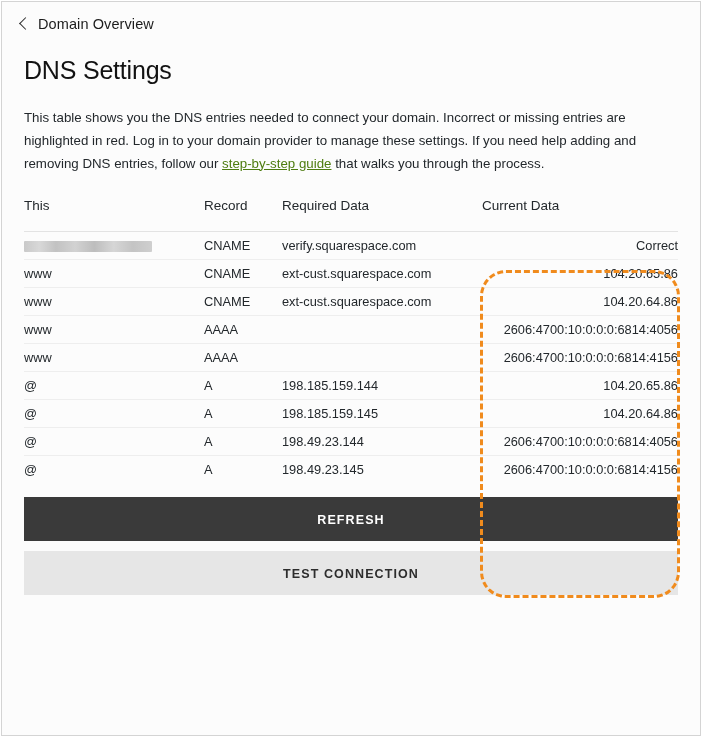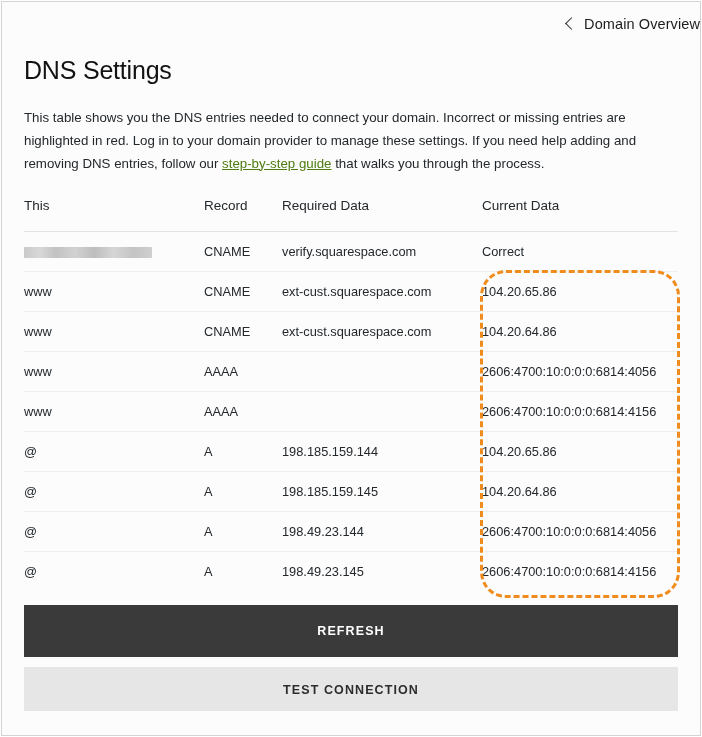--- a/index.html
+++ b/index.html
@@ -29,21 +29,20 @@
     box-sizing: border-box;
     border: 1px solid #d4d4d4;
     background: #fcfcfc;
   }
   .back-bar {
     display: flex;
     align-items: center;
     padding: 14px 0 0 16px;
     height: 30px;
     box-sizing: border-box;
-    justify-content: flex-end;
   }
   .back-chevron {
     display: inline-block;
     width: 12px;
     height: 12px;
     margin-right: 8px;
     position: relative;
   }
   .back-chevron::before {
     content: "";
@@ -90,33 +89,33 @@
   }
   table.dns thead th {
     text-align: left;
     font-weight: normal;
     color: #23282c;
     font-size: 13.5px;
     padding: 0 0 18px 0;
     border-bottom: 1px solid #e3e3e3;
   }
   table.dns tbody td {
-    padding: 12px 0;
+    padding: 6px 0;
     border-bottom: 1px solid #eeeeee;
     color: #23282c;
     vertical-align: middle;
     font-size: 12.8px;
   }
   table.dns tbody tr:last-child td {
     border-bottom: none;
   }
   .col-host { width: 180px; padding-left: 2px; }
   .col-record { width: 78px; }
   .col-required { width: 200px; }
-  .col-current { width: auto; }
+  .col-current { width: auto; text-align: right; }
   .rec-ok { color: #1fbf91; }
   .rec-bad { color: #e8594a; }
   .val-ok { color: #1fbf91; }
   .val-bad { color: #e8594a; }
   .redacted {
     display: inline-block;
     width: 128px;
     height: 11px;
     border-radius: 1px;
     background: linear-gradient(to right,
@@ -146,21 +145,21 @@
     font-weight: bold;
     letter-spacing: 1.1px;
     border: none;
     cursor: pointer;
     font-family: "Liberation Sans", sans-serif;
   }
   .btn-refresh {
     margin-top: 14px;
     background: #3a3a3a;
     color: #ffffff;
-    height: 52px;
+    height: 44px;
     line-height: 44px;
   }
   .btn-test {
     margin-top: 10px;
     background: #e6e6e6;
     color: #2d2d2d;
     height: 44px;
     line-height: 44px;
   }
 </style>

